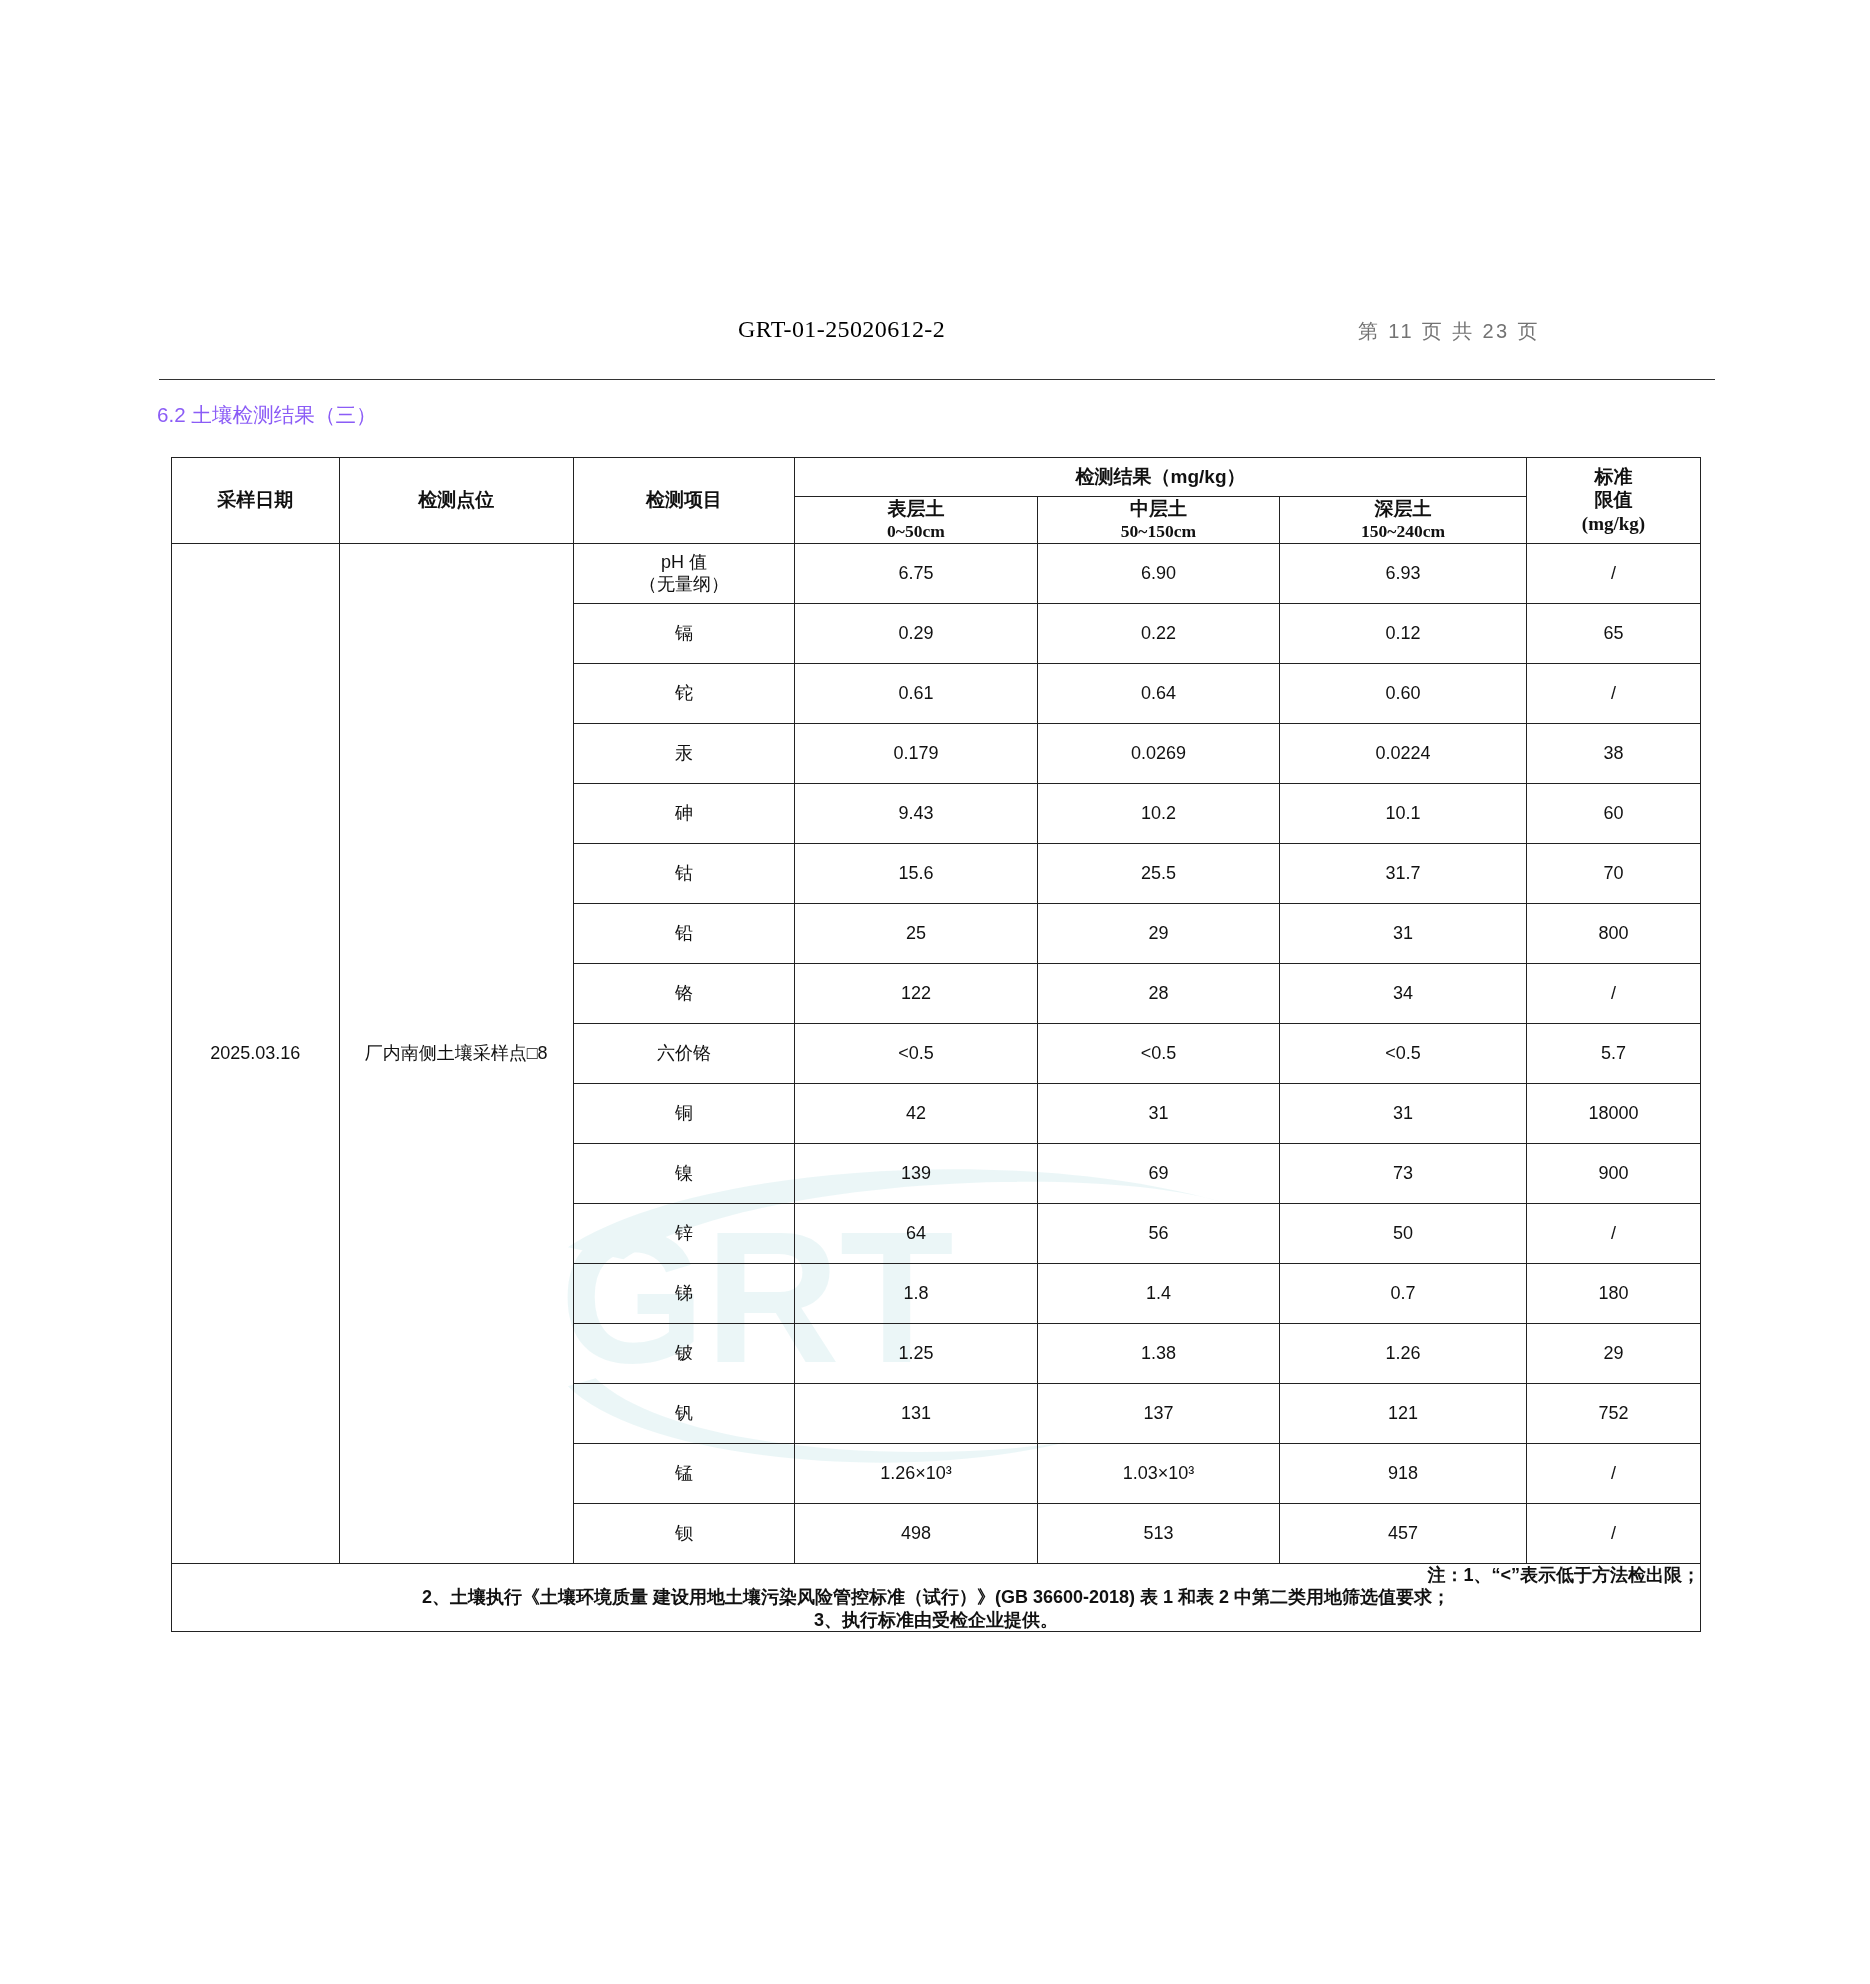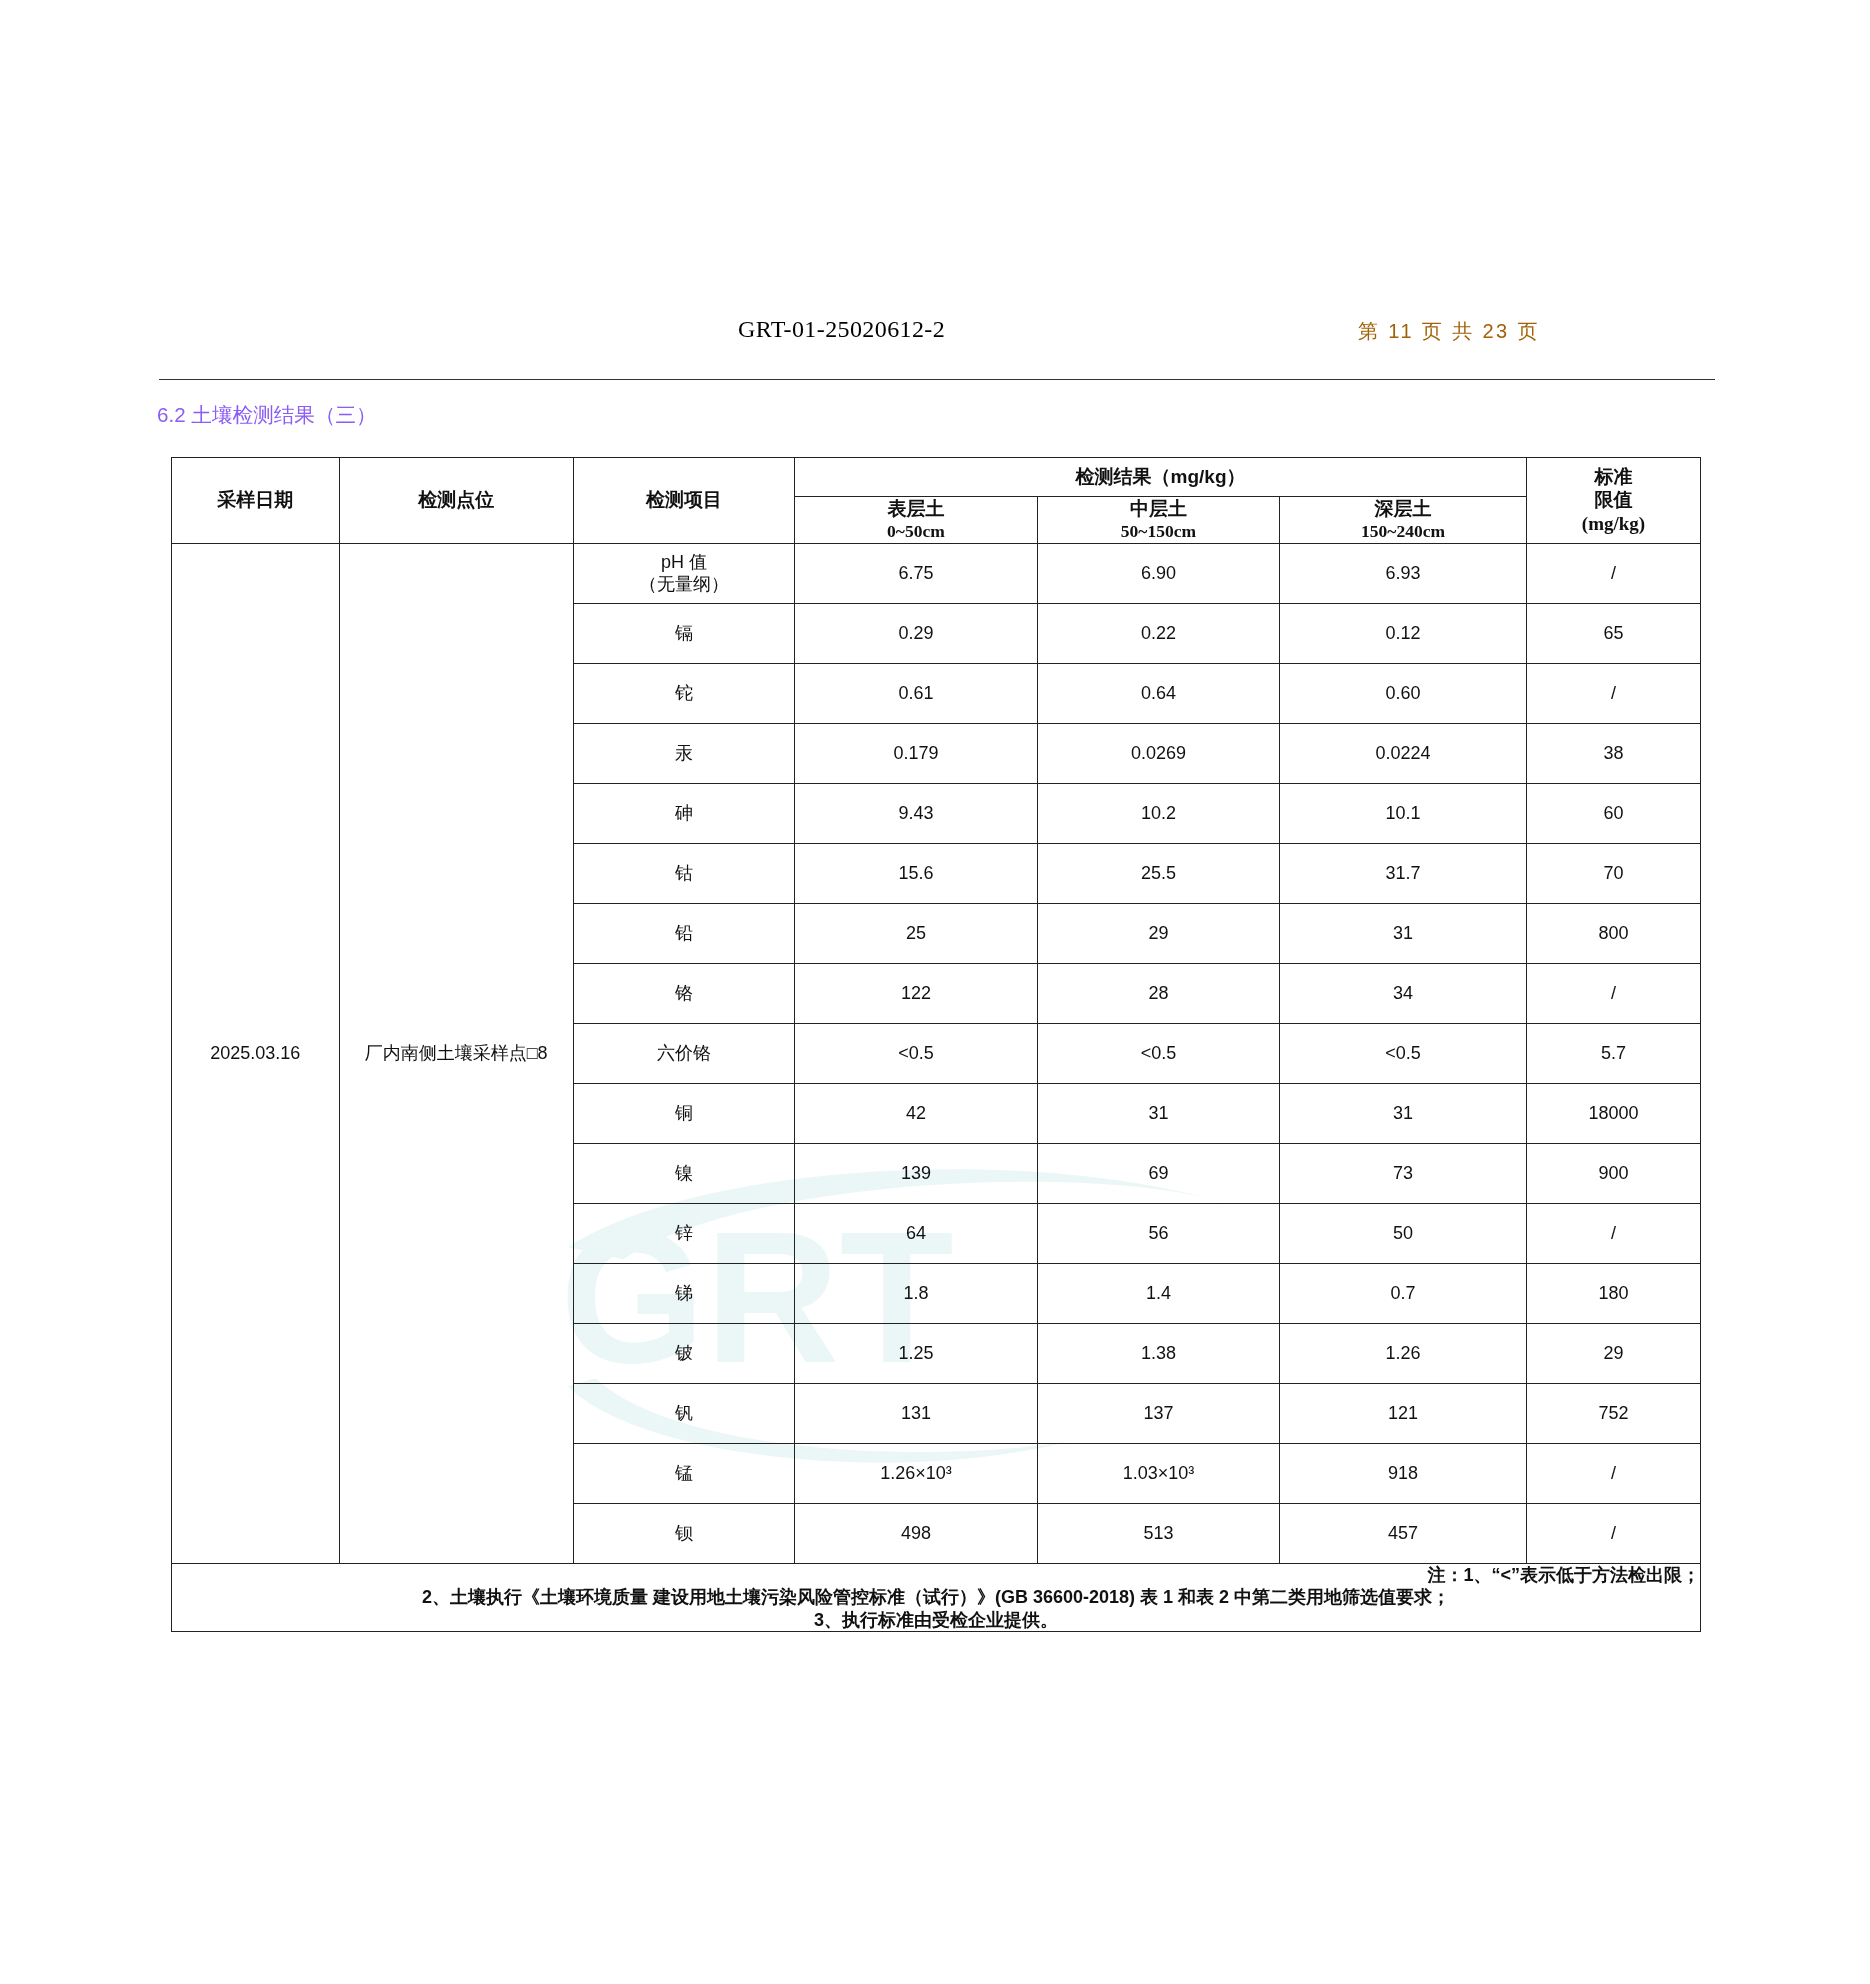--- a/index.html
+++ b/index.html
@@ -47,21 +47,21 @@
     color: #000000;
     white-space: nowrap;
   }
   .page-num {
     position: absolute;
     left: 1358px;
     top: 318px;
     font-family: "Liberation Sans", sans-serif;
     font-size: 20px;
     letter-spacing: 2.4px;
-    color: #a16207;
+    color: #737373;
     white-space: nowrap;
   }
   .header-rule {
     position: absolute;
     left: 159px;
     top: 379px;
     width: 1556px;
     height: 1.2px;
     background: #333;
   }

